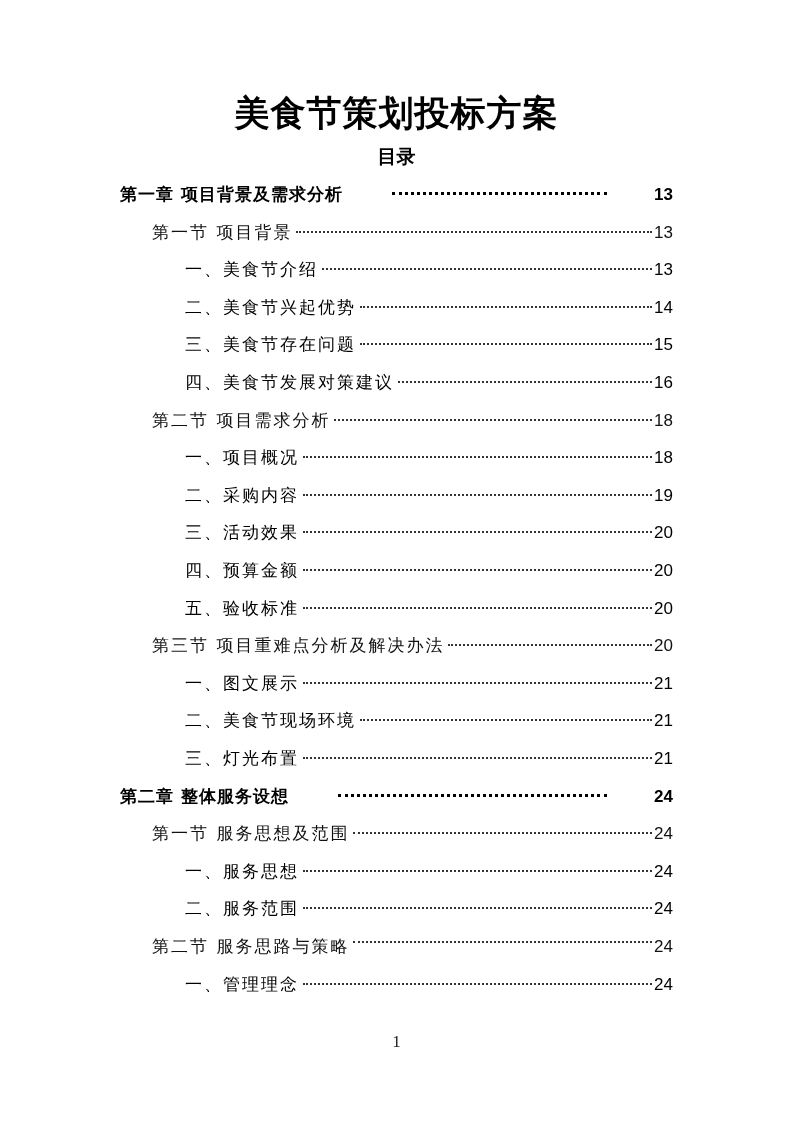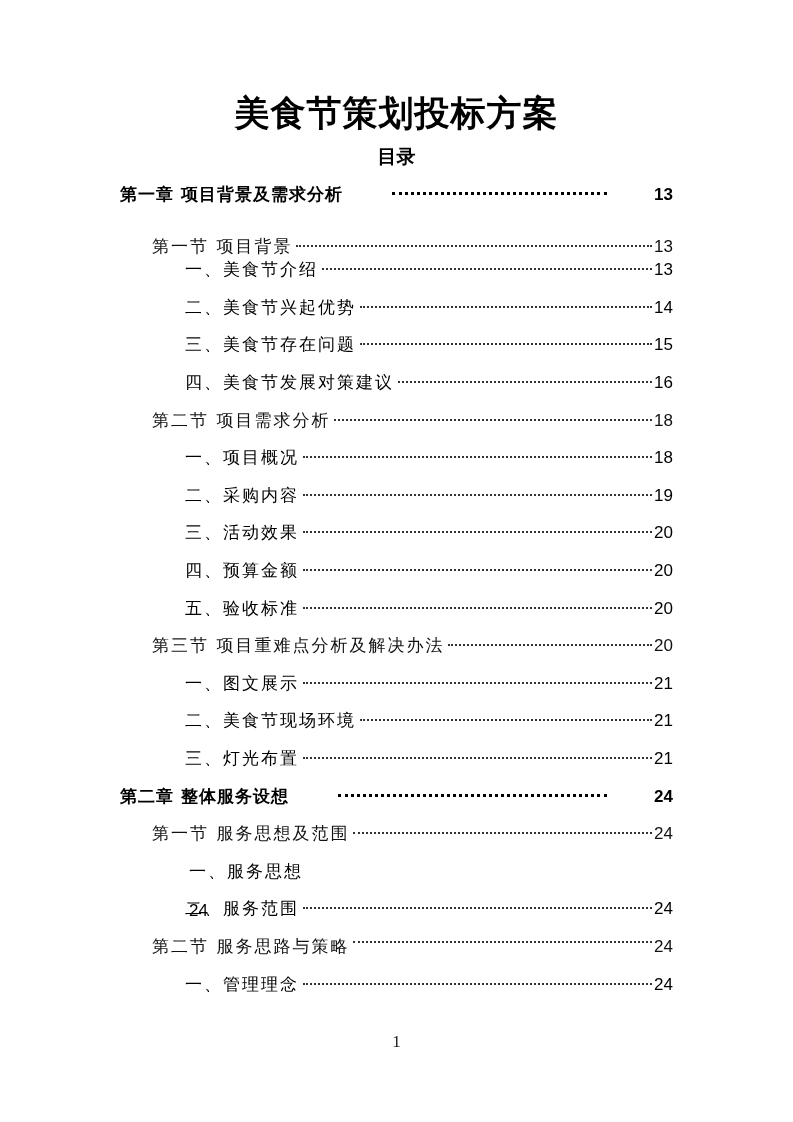--- a/index.html
+++ b/index.html
@@ -100,21 +100,21 @@
 
 <div class="doc-title">美食节策划投标方案</div>
 <div class="toc-heading">目录</div>
 
 <div class="toc" id="toc">
     <div class="toc-row level-1" style="top: 0px;">
       <span class="label">第一章  项目背景及需求分析</span>
       <span class="leader"></span>
       <span class="page">13</span>
     </div>
-    <div class="toc-row level-2" style="top: 37.6px; margin-top: 14px;">
+    <div class="toc-row level-2" style="top: 37.6px;">
       <span class="label">第一节  项目背景</span>
       <span class="leader"></span>
       <span class="page">13</span>
     </div>
     <div class="toc-row level-3" style="top: 75.2px;">
       <span class="label">一、美食节介绍</span>
       <span class="leader"></span>
       <span class="page">13</span>
     </div>
     <div class="toc-row level-3" style="top: 112.8px;">
@@ -185,21 +185,21 @@
     <div class="toc-row level-1" style="top: 601.6px;">
       <span class="label">第二章  整体服务设想</span>
       <span class="leader"></span>
       <span class="page">24</span>
     </div>
     <div class="toc-row level-2" style="top: 639.2px;">
       <span class="label">第一节  服务思想及范围</span>
       <span class="leader"></span>
       <span class="page">24</span>
     </div>
-    <div class="toc-row level-3" style="top: 676.8px; flex-direction: column;">
+    <div class="toc-row level-3" style="top: 676.8px;">
       <span class="label">一、服务思想</span>
       <span class="leader"></span>
       <span class="page">24</span>
     </div>
     <div class="toc-row level-3" style="top: 714.4px;">
       <span class="label">二、服务范围</span>
       <span class="leader"></span>
       <span class="page">24</span>
     </div>
     <div class="toc-row level-2" style="top: 752px; align-items: center;">

